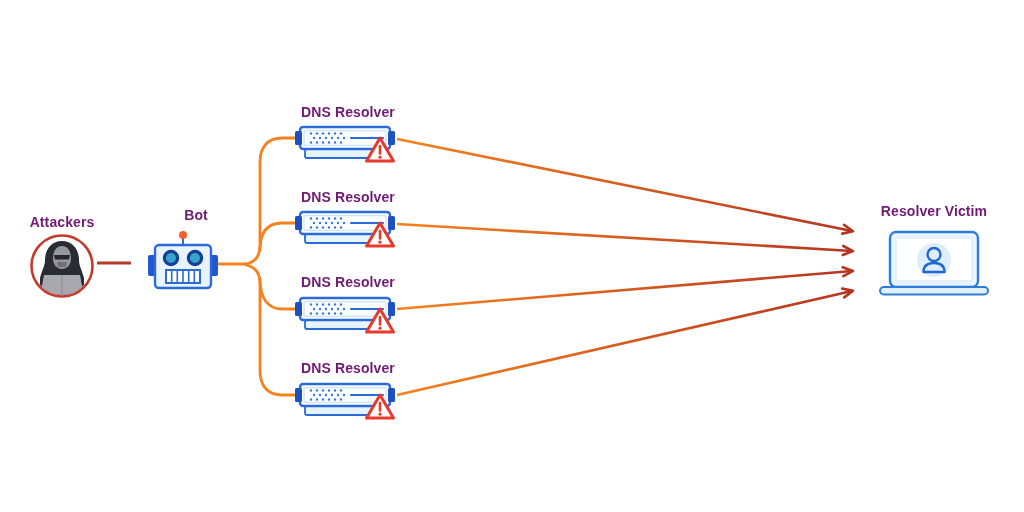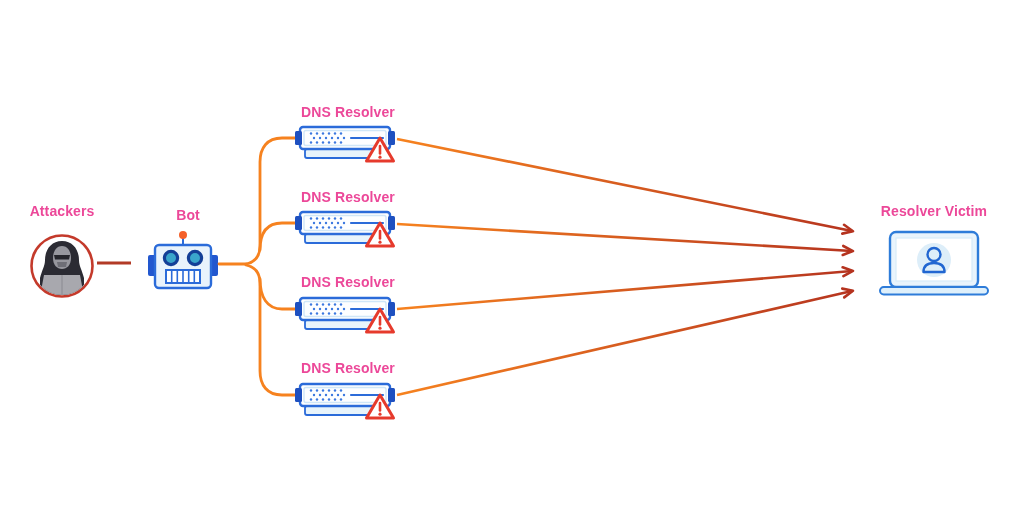--- a/index.html
+++ b/index.html
@@ -9,21 +9,21 @@
     background:#ffffff;
     overflow:hidden;
     font-family:"Liberation Sans", sans-serif;
   }
   .canvas svg{position:absolute;left:0;top:0;}
   .node-label{
     position:absolute;
     transform:translate(-50%,-50%);
     font-size:14px;
     font-weight:700;
-    color:#ec4899;
+    color:#701a75;
     white-space:nowrap;
     letter-spacing:.1px;
   }
 </style>
 </head>
 <body>
 
 <div class="canvas">
 
   <svg width="1024" height="512" viewBox="0 0 1024 512">
@@ -143,20 +143,20 @@
       <rect x="16" y="7" width="76" height="43" fill="#ffffff" stroke="#d8ebf9" stroke-width="1.2"></rect>
       <g>
         <circle cx="54" cy="29" r="17" fill="#ddeef9"></circle>
         <circle cx="54" cy="23.5" r="6.5" fill="none" stroke="#2166d1" stroke-width="2.4"></circle>
         <path d="M43.5,41 C43.5,34.5 48,32 54,32 C60,32 64.5,34.5 64.5,41 Z" fill="none" stroke="#2166d1" stroke-width="2.4" stroke-linejoin="round"></path>
       </g>
       <rect x="0" y="56" width="108" height="7.5" rx="3.75" fill="#dff0fb" stroke="#2e7cd9" stroke-width="2"></rect>
     </g>
   </svg>
 
-  <div class="node-label" style="left:62px;top:211px">Attackers</div>
-  <div class="node-label" style="left:188px;top:215px">Bot</div>
+  <div class="node-label" style="left:62px;top:222px">Attackers</div>
+  <div class="node-label" style="left:196px;top:215px">Bot</div>
   <div class="node-label" style="left:348px;top:112px">DNS Resolver</div>
   <div class="node-label" style="left:348px;top:197px">DNS Resolver</div>
   <div class="node-label" style="left:348px;top:282px">DNS Resolver</div>
   <div class="node-label" style="left:348px;top:368px">DNS Resolver</div>
   <div class="node-label" style="left:934px;top:211px">Resolver Victim</div>
 </div>
 
 </body></html>

